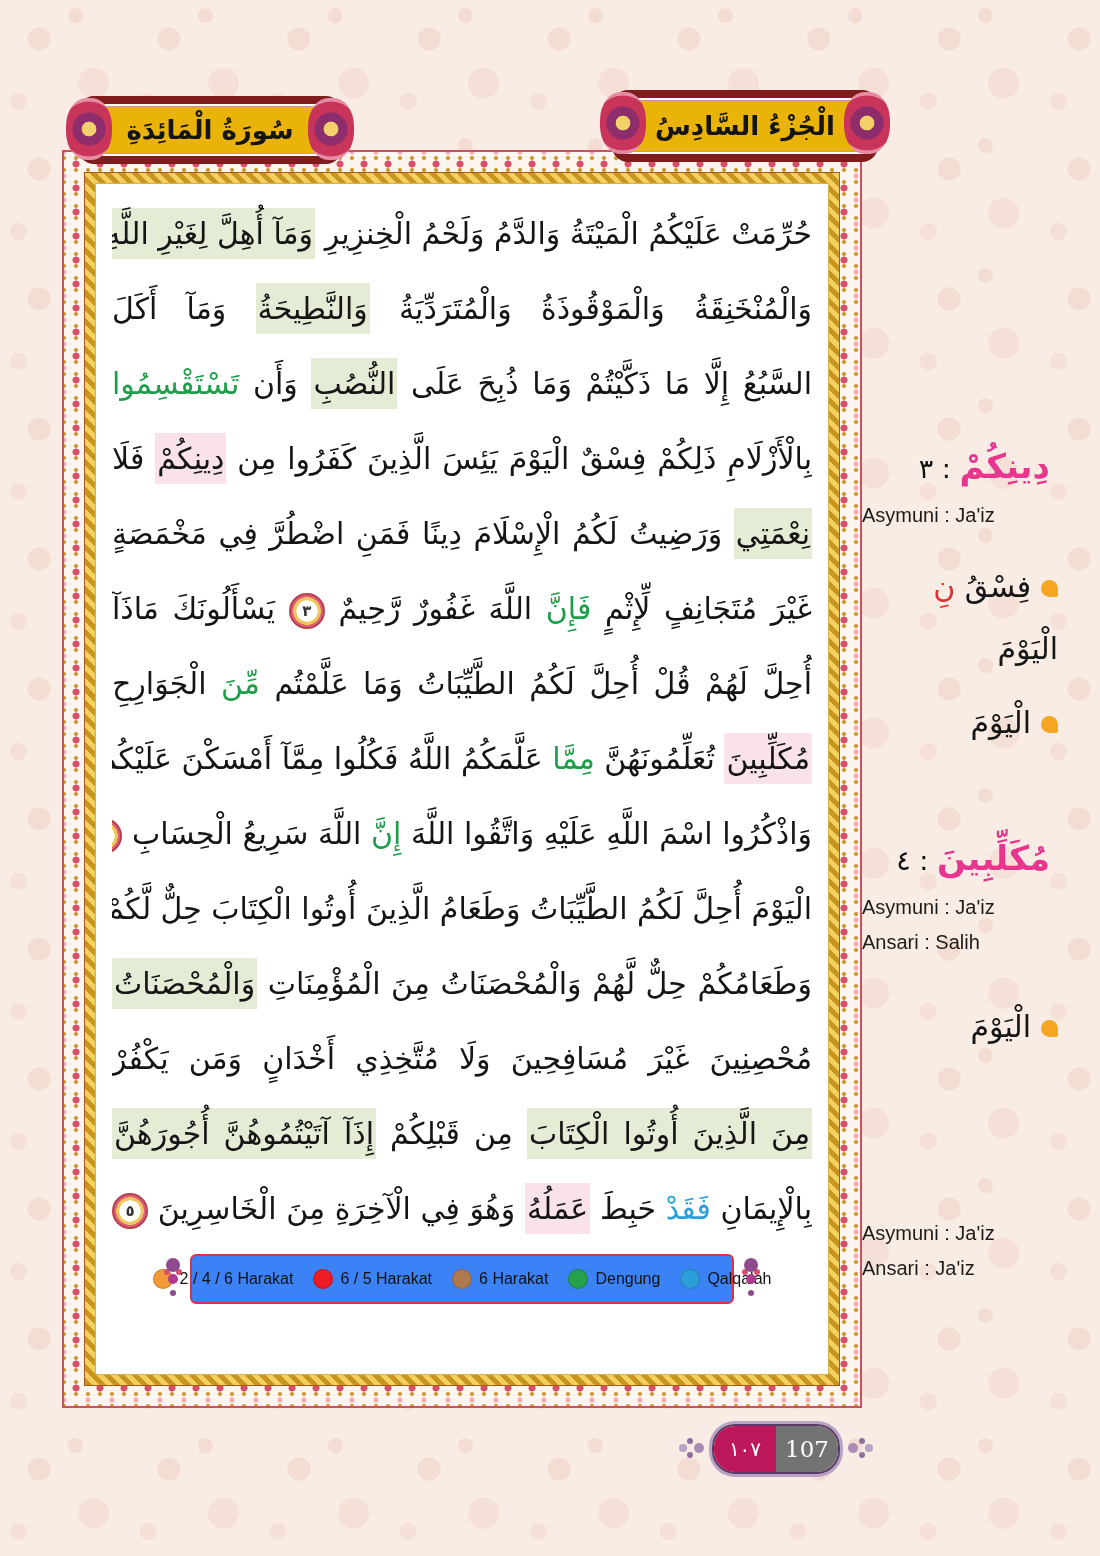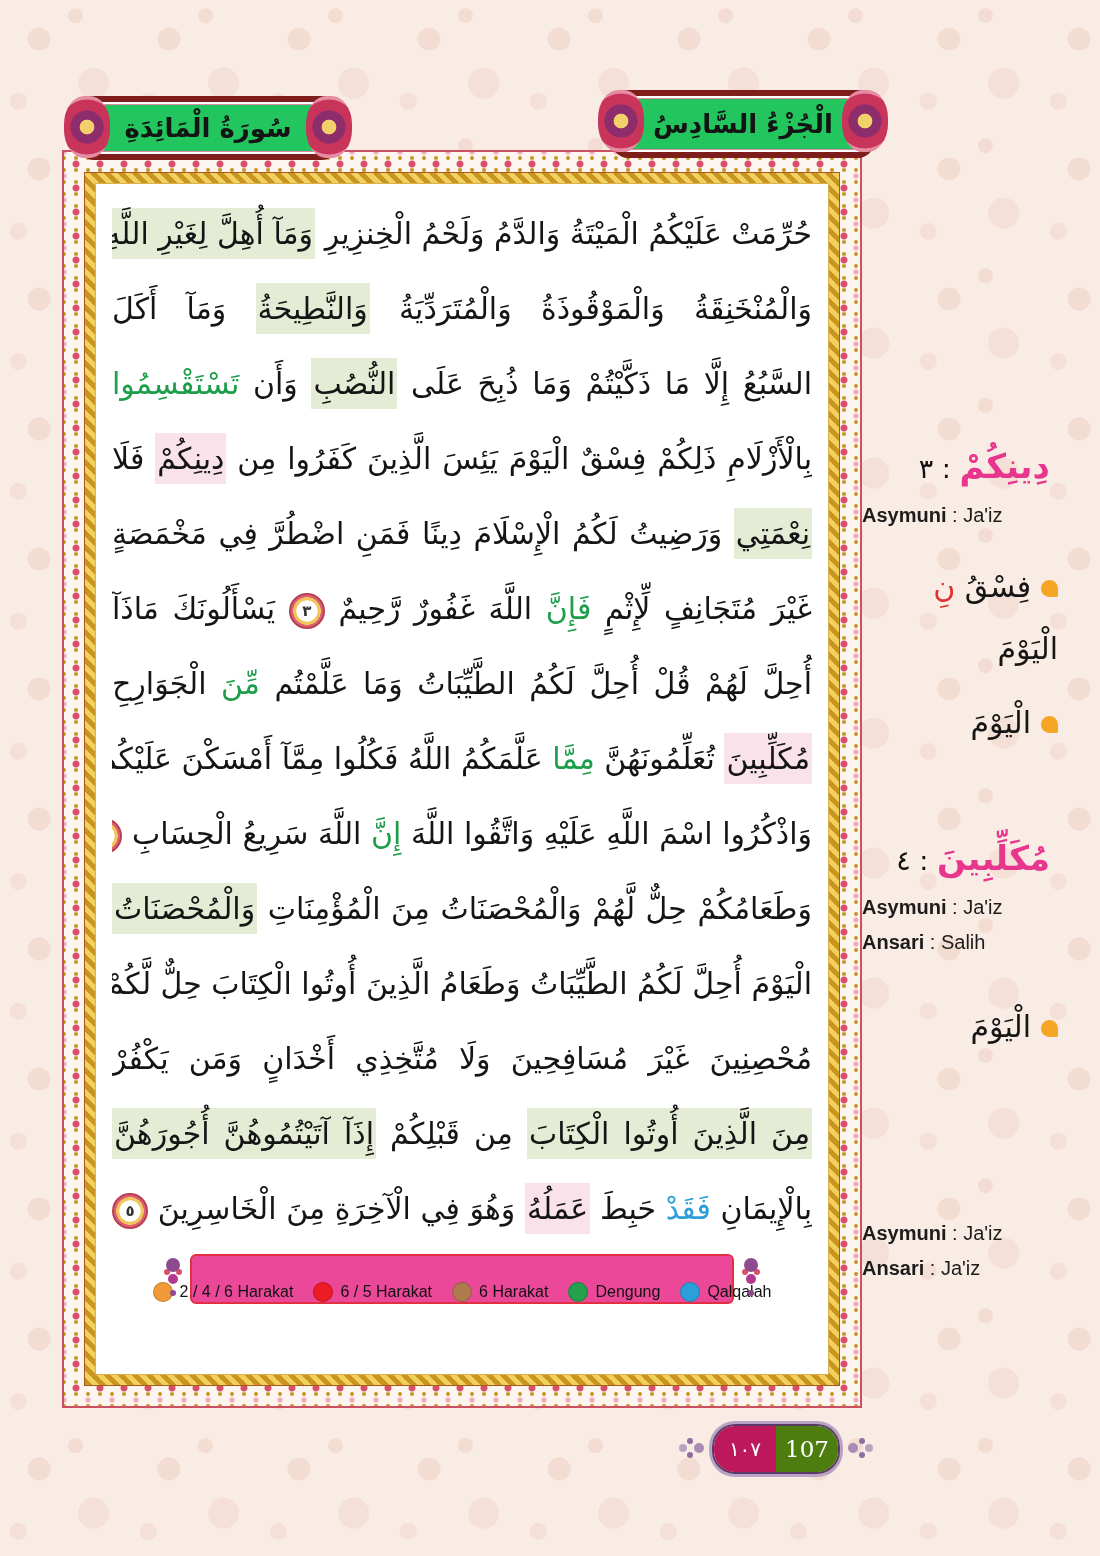--- a/index.html
+++ b/index.html
@@ -10,21 +10,21 @@
     background-image:
       radial-gradient(circle at 30% 30%, #f3ddd3 0 11px, transparent 12px),
       radial-gradient(circle at 72% 64%, #f4e0d6 0 15px, transparent 16px),
       radial-gradient(circle at 14% 78%, #f4e0d6 0 8px, transparent 9px),
       radial-gradient(circle at 58% 12%, #f3ddd3 0 7px, transparent 8px);
     background-size:130px 130px;
     font-family:"DejaVu Sans",sans-serif;
   }
   
   .header-pill{
-    position:absolute;background:#22c55e;border:6px solid #7f1d1d;border-radius:16px;
+    position:absolute;background:#eab308;border:8px solid #7f1d1d;border-radius:16px;
     box-shadow:inset 0 0 0 2px #fff, inset 0 0 0 3px #d98aa5;
     display:flex;align-items:center;justify-content:center;z-index:3;
   }
   .header-pill::before,.header-pill::after{
     content:"";position:absolute;top:-6px;width:46px;height:62px;border-radius:45% 45% 45% 45%;
     background:radial-gradient(circle at 50% 50%, #f2d06a 0 18%, #8e2d6b 20% 42%, #c9345a 44% 70%, #e58ca4 72% 100%);
     z-index:-1;
   }
   .header-pill::before{left:-20px;}
   .header-pill::after{right:-20px;}
@@ -64,49 +64,49 @@
   .c-green{color:#1e9e4a;}
   .c-blue{color:#2b9fd9;font-family:Liberation Serif, serif;}
   .ayah-marker{
     display:inline-flex;width:36px;height:36px;border-radius:50%;box-sizing:border-box;
     background:radial-gradient(circle,#ffffff 0 46%,#f1c75b 48% 60%,#dd6277 62% 100%);
     border:2px solid #b84050;align-items:center;justify-content:center;
     font-size:15px;font-weight:bold;color:#333;vertical-align:middle;line-height:normal;
   }
   
   .legend{
-    margin:8px auto 0;width:540px;height:46px;background:#ec4899;
+    margin:8px auto 0;width:540px;height:46px;background:#3b82f6;
     border:2px solid #e23042;border-radius:6px;position:relative;
-    display:flex;align-items:flex-end;justify-content:center;gap:20px;
+    display:flex;align-items:center;justify-content:center;gap:20px;
   }
   .legend-item{display:flex;align-items:center;gap:7px;}
   .legend-dot{width:20px;height:20px;border-radius:50%;box-shadow:inset 0 0 0 1px rgba(0,0,0,.18);}
   .legend-label{font-family:"Liberation Sans",sans-serif;font-size:16px;color:#111;white-space:nowrap;}
   .legend-flourish{position:absolute;top:2px;width:14px;height:14px;border-radius:50%;background:#8e4a8e;
     box-shadow:0 14px 0 -2px #b23a8e, 0 28px 0 -4px #8e4a8e, 6px 7px 0 -4px #d94f6a, -6px 7px 0 -4px #d94f6a;}
   .legend-flourish.left{left:-26px;}
   .legend-flourish.right{right:-26px;}
   
   .margin-note{position:absolute;left:862px;width:232px;}
   .note-word-row{direction:rtl;padding-right:44px;font-size:34px;line-height:56px;white-space:nowrap;}
   .pink-word{color:#e8368f;font-weight:bold;}
   .note-num{color:#111;font-size:27px;}
   .note-latin{font-family:"Liberation Sans",sans-serif;font-size:20px;color:#1c1c1c;line-height:33px;margin-top:2px;}
-  .note-latin b{font-weight:bold;}
+  .note-latin b{font-weight:normal;}
   .bullet-row{direction:rtl;padding-right:36px;font-size:30px;line-height:50px;white-space:nowrap;color:#151515;}
   .bullet-row + .bullet-row{margin-top:12px;}
   .bullet-icon{display:inline-block;width:17px;height:17px;background:#f5a623;
     border-radius:50% 50% 10% 50%;margin-left:10px;vertical-align:middle;}
   
   .page-badge{
     position:absolute;left:712px;top:1424px;width:124px;height:46px;border-radius:23px;
     display:flex;overflow:hidden;border:2px solid #5a3a66;box-shadow:0 0 0 3px #b9a3c4;z-index:2;
   }
   .badge-ar{flex:1;background:#be185d;color:#fff;font-size:20px;display:flex;align-items:center;justify-content:center;}
-  .badge-lat{flex:1;background:#4d7c0f;color:#fff;font-family:"DejaVu Serif",serif;font-size:23px;display:flex;align-items:center;justify-content:center;}
+  .badge-lat{flex:1;background:#737373;color:#fff;font-family:"DejaVu Serif",serif;font-size:23px;display:flex;align-items:center;justify-content:center;}
   .badge-wing{position:absolute;top:1443px;width:10px;height:10px;border-radius:50%;background:#a98bb5;z-index:1;}
   .badge-wing.left{left:694px;box-shadow:-9px 7px 0 -2px #8e6f9d,-9px -7px 0 -2px #8e6f9d,-16px 0 0 -1px #b9a3c4;}
   .badge-wing.right{left:848px;box-shadow:9px 7px 0 -2px #8e6f9d,9px -7px 0 -2px #8e6f9d,16px 0 0 -1px #b9a3c4;}
 </style>
 </head>
 <body>
 
 <div class="header-pill surah-pill">
   <span class="header-text">سُورَةُ الْمَائِدَةِ</span>
 </div>
@@ -121,22 +121,22 @@
       <div id="qtext">
           <div class="qline"><span>حُرِّمَتْ عَلَيْكُمُ الْمَيْتَةُ وَالدَّمُ وَلَحْمُ الْخِنزِيرِ </span><span class="hl-green">وَمَآ أُهِلَّ لِغَيْرِ اللَّهِ بِهِ</span></div>
           <div class="qline"><span>وَالْمُنْخَنِقَةُ وَالْمَوْقُوذَةُ وَالْمُتَرَدِّيَةُ </span><span class="hl-green">وَالنَّطِيحَةُ</span><span> وَمَآ أَكَلَ</span></div>
           <div class="qline"><span>السَّبُعُ إِلَّا مَا ذَكَّيْتُمْ وَمَا ذُبِحَ عَلَى </span><span class="hl-green">النُّصُبِ</span><span> وَأَن </span><span class="c-green">تَسْتَقْسِمُوا</span></div>
           <div class="qline"><span>بِالْأَزْلَامِ ذَلِكُمْ فِسْقٌ الْيَوْمَ يَئِسَ الَّذِينَ كَفَرُوا مِن </span><span class="hl-pink">دِينِكُمْ</span><span> فَلَا</span></div>
           <div class="qline"><span class="hl-green">نِعْمَتِي</span><span> وَرَضِيتُ لَكُمُ الْإِسْلَامَ دِينًا فَمَنِ اضْطُرَّ فِي مَخْمَصَةٍ</span></div>
           <div class="qline"><span>غَيْرَ مُتَجَانِفٍ لِّإِثْمٍ </span><span class="c-green">فَإِنَّ</span><span> اللَّهَ غَفُورٌ رَّحِيمٌ </span><span class="ayah-marker">٣</span><span> يَسْأَلُونَكَ مَاذَآ</span></div>
           <div class="qline"><span>أُحِلَّ لَهُمْ قُلْ أُحِلَّ لَكُمُ الطَّيِّبَاتُ وَمَا عَلَّمْتُم </span><span class="c-green">مِّنَ</span><span> الْجَوَارِحِ</span></div>
           <div class="qline"><span class="hl-pink">مُكَلِّبِينَ</span><span> تُعَلِّمُونَهُنَّ </span><span class="c-green">مِمَّا</span><span> عَلَّمَكُمُ اللَّهُ فَكُلُوا مِمَّآ أَمْسَكْنَ عَلَيْكُمْ</span></div>
           <div class="qline"><span>وَاذْكُرُوا اسْمَ اللَّهِ عَلَيْهِ وَاتَّقُوا اللَّهَ </span><span class="c-green">إِنَّ</span><span> اللَّهَ سَرِيعُ الْحِسَابِ </span><span class="ayah-marker">٤</span></div>
+          <div class="qline"><span>الْيَوْمَ أُحِلَّ لَكُمُ الطَّيِّبَاتُ وَطَعَامُ الَّذِينَ أُوتُوا الْكِتَابَ حِلٌّ لَّكُمْ</span></div>
           <div class="qline"><span>وَطَعَامُكُمْ حِلٌّ لَّهُمْ وَالْمُحْصَنَاتُ مِنَ الْمُؤْمِنَاتِ </span><span class="hl-green">وَالْمُحْصَنَاتُ</span></div>
-          <div class="qline"><span>الْيَوْمَ أُحِلَّ لَكُمُ الطَّيِّبَاتُ وَطَعَامُ الَّذِينَ أُوتُوا الْكِتَابَ حِلٌّ لَّكُمْ</span></div>
           <div class="qline"><span>مُحْصِنِينَ غَيْرَ مُسَافِحِينَ وَلَا مُتَّخِذِي أَخْدَانٍ وَمَن يَكْفُرْ</span></div>
           <div class="qline"><span class="hl-green">مِنَ الَّذِينَ أُوتُوا الْكِتَابَ</span><span> مِن قَبْلِكُمْ </span><span class="hl-green">إِذَآ آتَيْتُمُوهُنَّ أُجُورَهُنَّ</span></div>
           <div class="qline"><span>بِالْإِيمَانِ </span><span class="c-blue">فَقَدْ</span><span> حَبِطَ </span><span class="hl-pink">عَمَلُهُ</span><span> وَهُوَ فِي الْآخِرَةِ مِنَ الْخَاسِرِينَ </span><span class="ayah-marker">٥</span></div>
         </div>
       <div class="legend" id="legend">
         <span class="legend-flourish left"></span>
         <span class="legend-flourish right"></span>
       <span class="legend-item">
             <span class="legend-dot" style="background: rgb(242, 154, 56);"></span>
             <span class="legend-label">2 / 4 / 6 Harakat</span>

